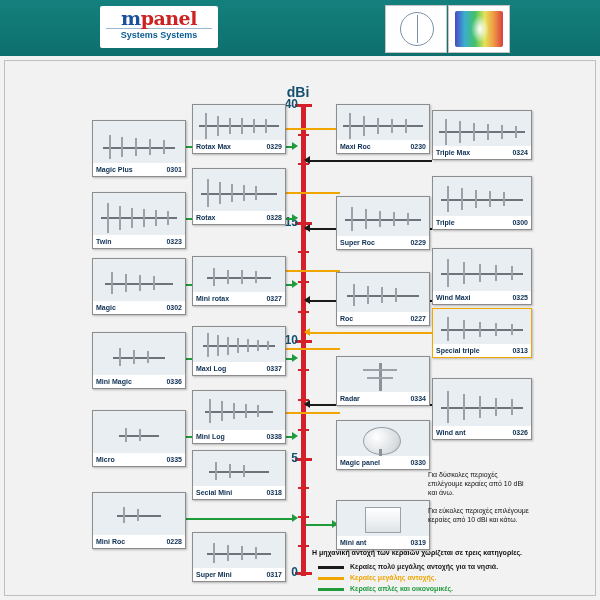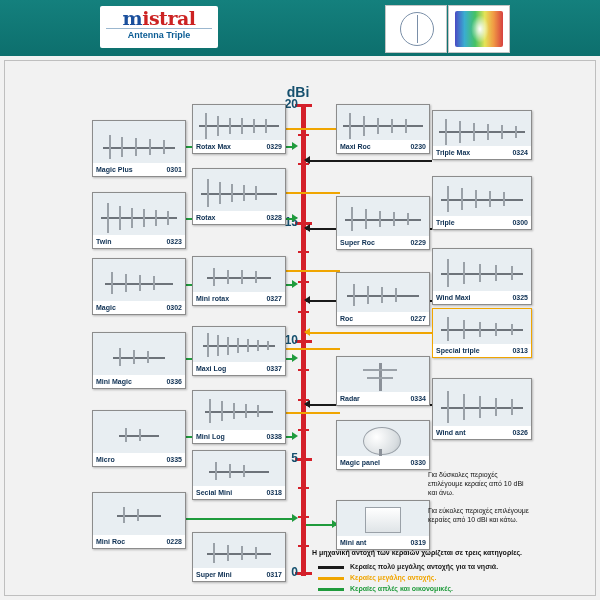--- a/index.html
+++ b/index.html
@@ -146,22 +146,22 @@
     border:1px solid #bfbfbf;box-sizing:border-box;pointer-events:none;
   }
 </style>
 </head>
 <body>
 
 <div id="page">
 
   <div class="header">
     <div class="logo-box">
-      <div class="logo-m">m<span class="red">istral</span></div>
-      <div class="logo-sub">Antenna Triple</div>
+      <div class="logo-m">m<span class="red">panel</span></div>
+      <div class="logo-sub">Systems Systems</div>
     </div>
 
     <div class="polar polar1">
       <div class="polar-inner">
           <div class="lobe"></div>
         </div>
     </div>
     <div class="polar polar2">
       <div class="polar-inner">
           <div class="colorpat"></div>
@@ -169,21 +169,21 @@
     </div>
   </div>
 
   <div class="border"></div>
 
 
   <div class="dbi-label">dBi</div>
   <div class="axis"></div>
 
   <div class="tick" style="top:104px"></div>
-  <div class="tick-label" style="top:97px">20</div>
+  <div class="tick-label" style="top:97px">40</div>
   <div class="tick minor" style="top:134px"></div>
   <div class="tick minor" style="top:163px"></div>
   <div class="tick minor" style="top:192px"></div>
   <div class="tick" style="top:222px"></div>
   <div class="tick-label" style="top:215px">15</div>
   <div class="tick minor" style="top:251px"></div>
   <div class="tick minor" style="top:281px"></div>
   <div class="tick minor" style="top:311px"></div>
   <div class="tick" style="top:340px"></div>
   <div class="tick-label" style="top:333px">10</div>

